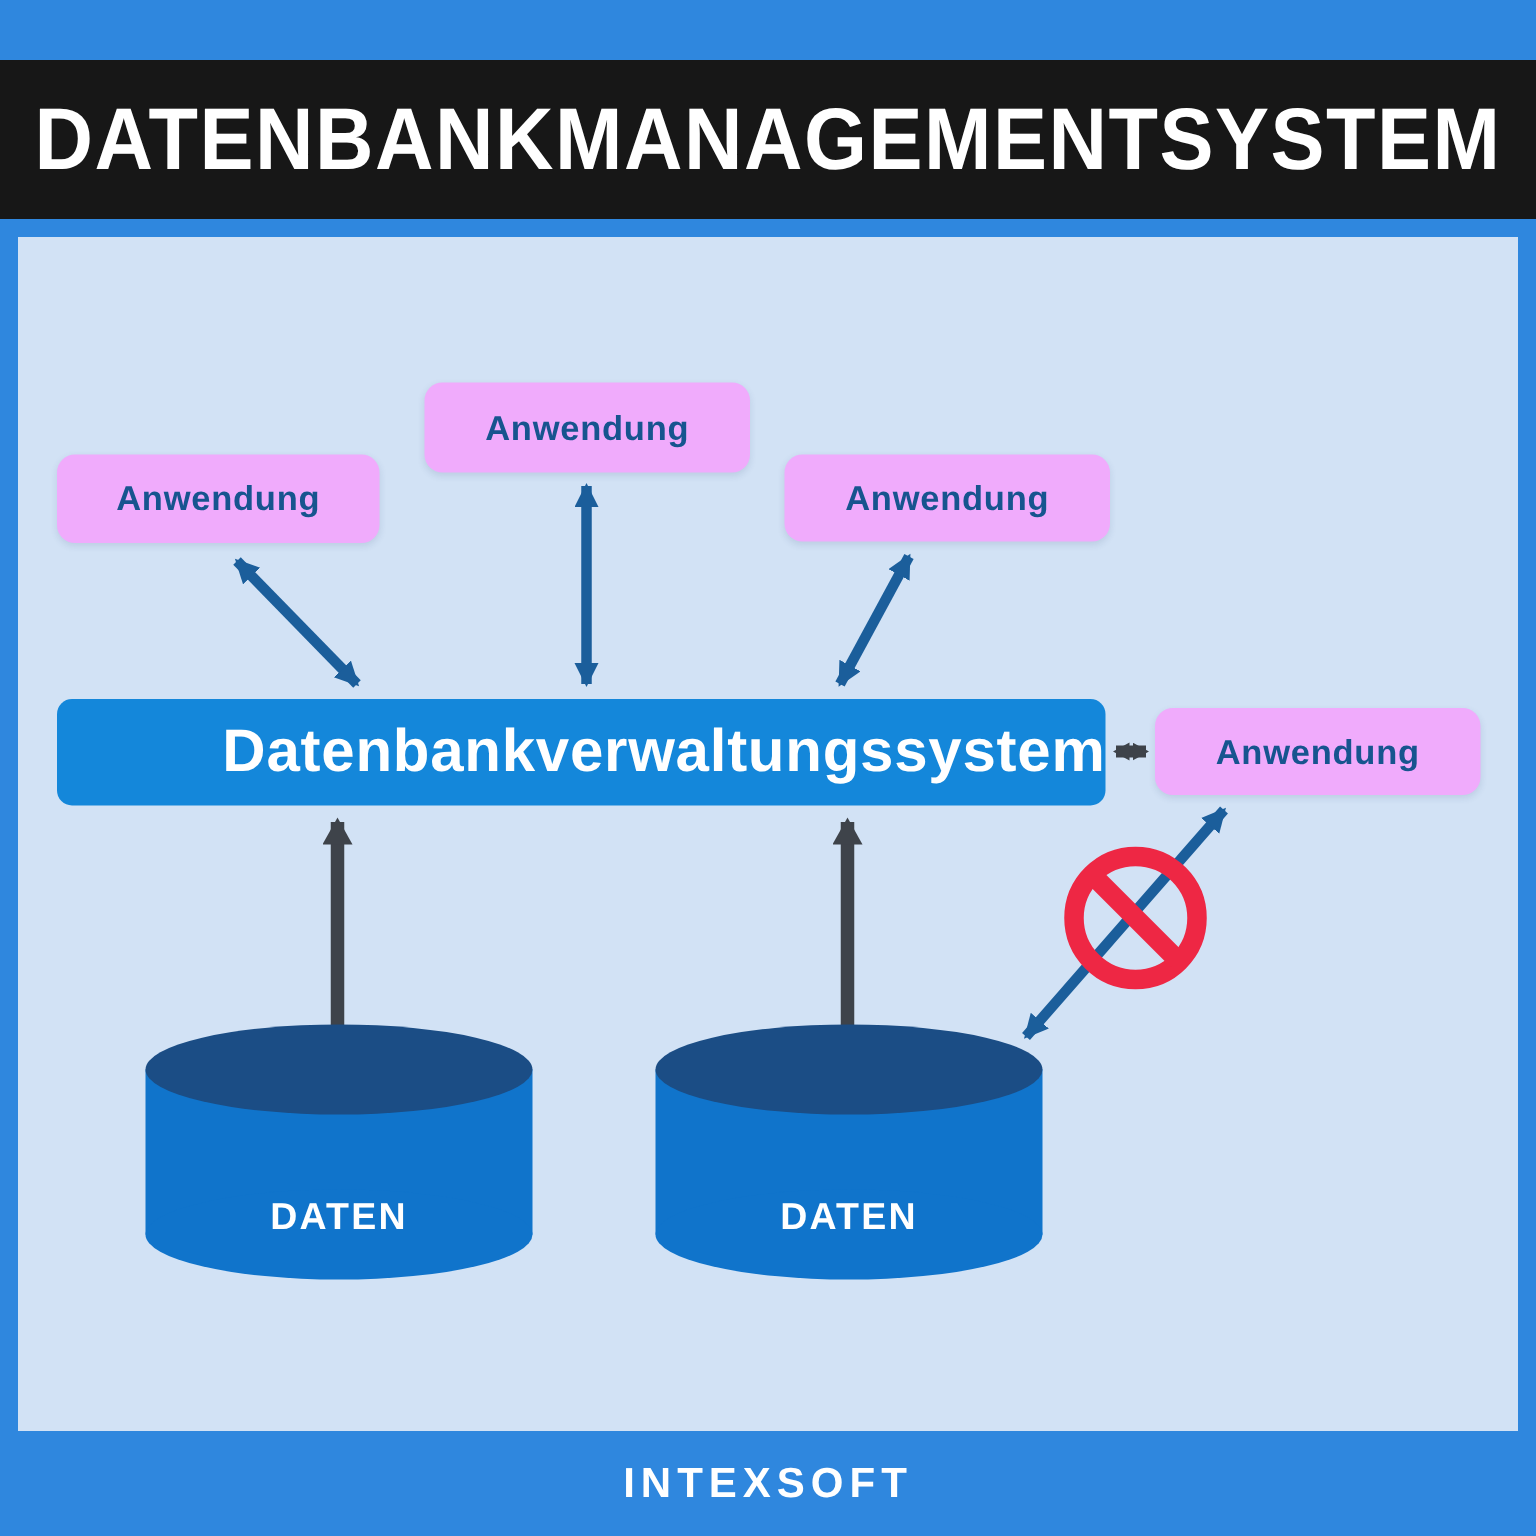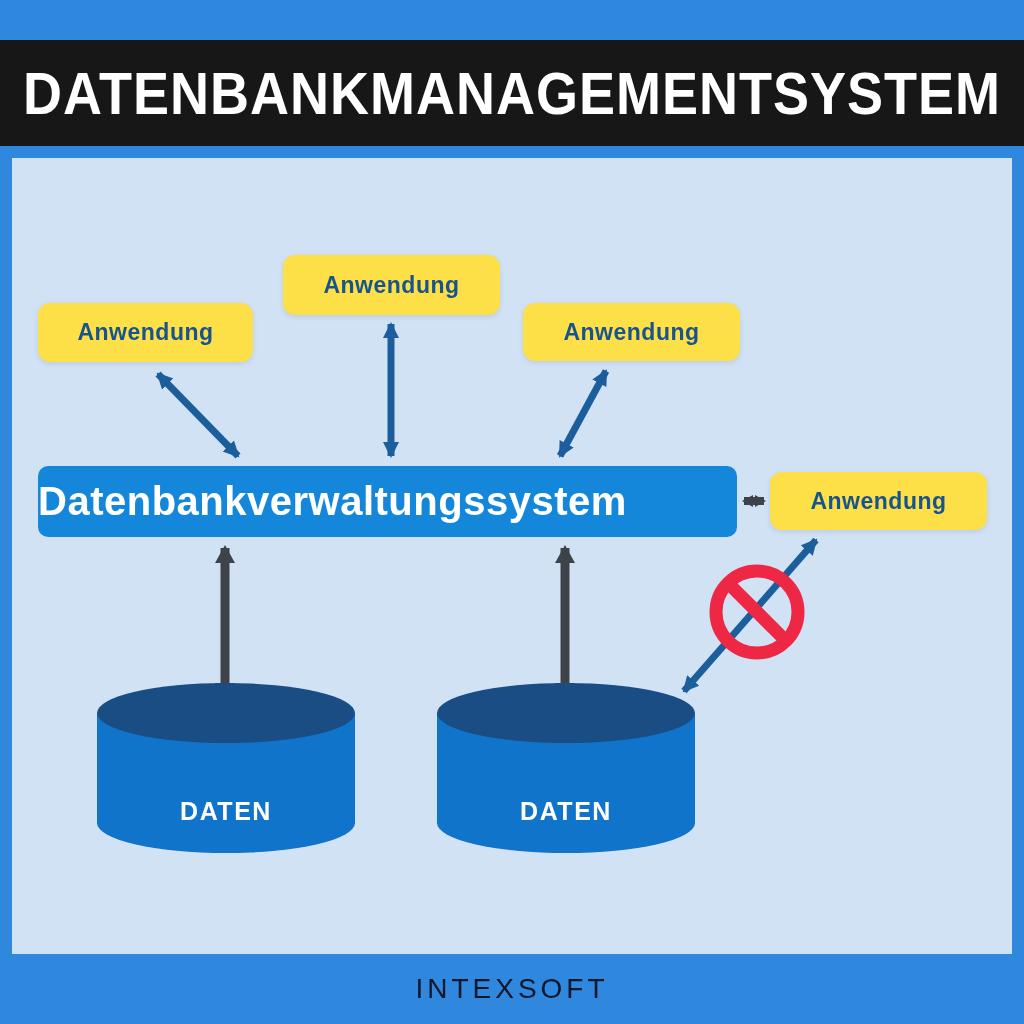--- a/index.html
+++ b/index.html
@@ -40,42 +40,42 @@
     position: absolute;
     left: 0; top: 0;
     width: 1000px; height: 796px;
     pointer-events: none;
   }
   .layer.svg { z-index: 1; }
 
   .app-box {
     position: absolute;
     z-index: 2;
-    background: #fde047;
+    background: #f0abfc;
     border-radius: 12px;
     box-shadow: 0 2px 5px rgba(30,60,110,0.12);
     display: flex; align-items: center; justify-content: center;
     color: #17548f;
     font-weight: bold;
     font-size: 23px;
     letter-spacing: 0.5px;
   }
   .app-1 { left: 26px;  top: 145px; width: 215px; height: 59px; }
   .app-2 { left: 271px; top: 97px;  width: 217px; height: 60px; }
   .app-3 { left: 511px; top: 145px; width: 217px; height: 58px; }
   .app-4 { left: 758px; top: 314px; width: 217px; height: 58px; }
 
   .dbms-bar {
     position: absolute;
     z-index: 2;
     left: 26px; top: 308px;
     width: 699px; height: 71px;
     background: #1487da;
     border-radius: 10px;
-    display: flex; align-items: center; justify-content: flex-start;
+    display: flex; align-items: center; justify-content: flex-end;
     color: #ffffff;
     font-weight: bold;
     font-size: 40px;
     letter-spacing: 0.5px;
   }
 
   .daten-label {
     position: absolute;
     z-index: 2;
     width: 258px;
@@ -89,22 +89,22 @@
   .daten-1 { left: 85px;  top: 598px; }
   .daten-2 { left: 425px; top: 598px; }
 
   .footer {
     position: absolute;
     left: 0; bottom: 0;
     width: 100%; height: 70px;
     display: flex; align-items: center; justify-content: center;
   }
   .logo {
-    color: #0f172a;
-    font-weight: normal;
+    color: #ffffff;
+    font-weight: bold;
     font-size: 28px;
     letter-spacing: 4px;
   }
 </style>
 </head>
 <body>
 
 <div class="canvas">
 
   <div class="title-bar">

